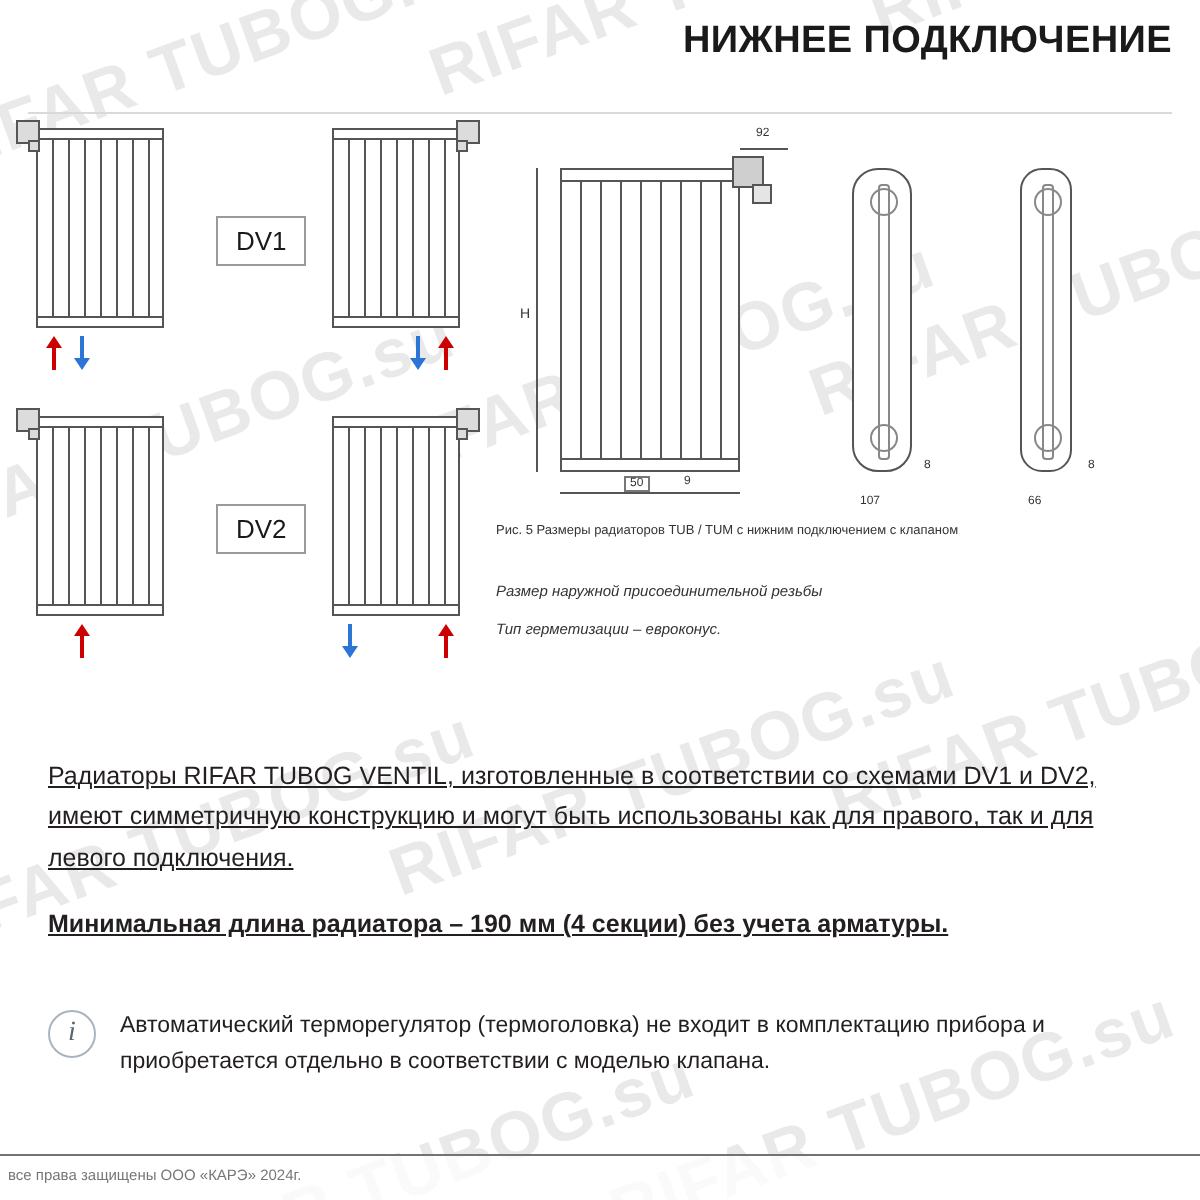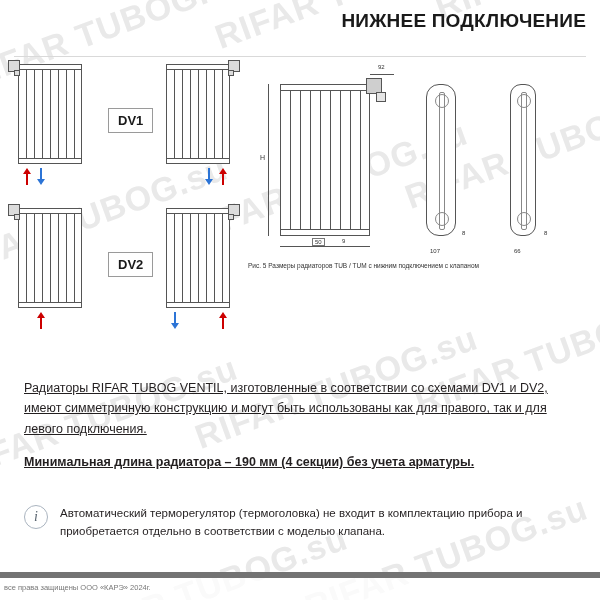--- a/index.html
+++ b/index.html
@@ -71,21 +71,21 @@
     height: 290px;
     z-index: 2;
   }
 
   .rad-block { position: absolute; }
   .rad-label {
     position: absolute;
     border: 1px solid #9a9a9a;
     background: #fff;
     font-size: 13px;
-    font-weight: bold;
+    font-weight: normal;
     padding: 4px 9px;
     color: #1a1a1a;
   }
 
   
   .rad {
     position: relative;
   }
   .rad .body {
     position: absolute;
@@ -201,21 +201,21 @@
     font-size: 11.5px;
     line-height: 1.55;
     color: #231f20;
   }
 
   
   .footer {
     position: absolute;
     left: 0; right: 0; bottom: 0;
     height: 22px;
-    border-top: 6px solid #737373;
+    border-top: 1px solid #737373;
     z-index: 3;
     background: rgba(255,255,255,0.75);
   }
   .footer-text {
     position: absolute;
     left: 4px; top: 5px;
     font-size: 7.5px;
     color: #777;
   }
 </style>
@@ -389,20 +389,22 @@
     <div style="position:absolute; left:7px; top:10px; width:12px; height:12px; border:1px solid #888; border-radius:50%;"></div>
     <div style="position:absolute; left:7px; bottom:10px; width:12px; height:12px; border:1px solid #888; border-radius:50%;"></div>
   </div>
   <div class="dimtext" style="left:266px; top:186px;">66</div>
   <div class="dimtext" style="left:296px; top:168px;">8</div>
 
   <div class="tech-caption">Рис. 5 Размеры радиаторов TUB / TUM с нижним подключением с клапаном</div>
 </div>
 
 <div class="tech-notes">
+  <div>Размер наружной присоединительной резьбы</div>
+  <div style="margin-top:8px;">Тип герметизации – евроконус.</div>
 </div>
 
 <div class="para" style="top:378px;">Радиаторы RIFAR TUBOG VENTIL, изготовленные в соответствии со схемами DV1 и DV2, имеют симметричную конструкцию и могут быть использованы как для право­го, так и для левого подключения.</div>
 <div class="para bold" style="top:452px;">Минимальная длина радиатора – 190 мм (4 секции) без учета арматуры.</div>
 
 <div class="note">
   <div class="note-icon">i</div>
   <div class="note-text">Автоматический терморегулятор (термоголовка) не входит в комплектацию прибора и приобретается отдельно в соответствии с моделью клапана.</div>
 </div>
 

